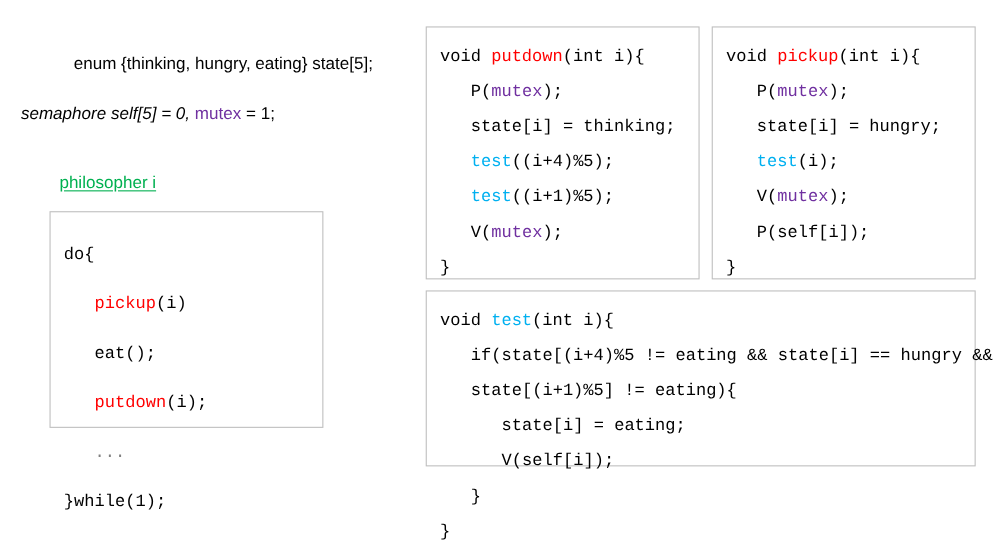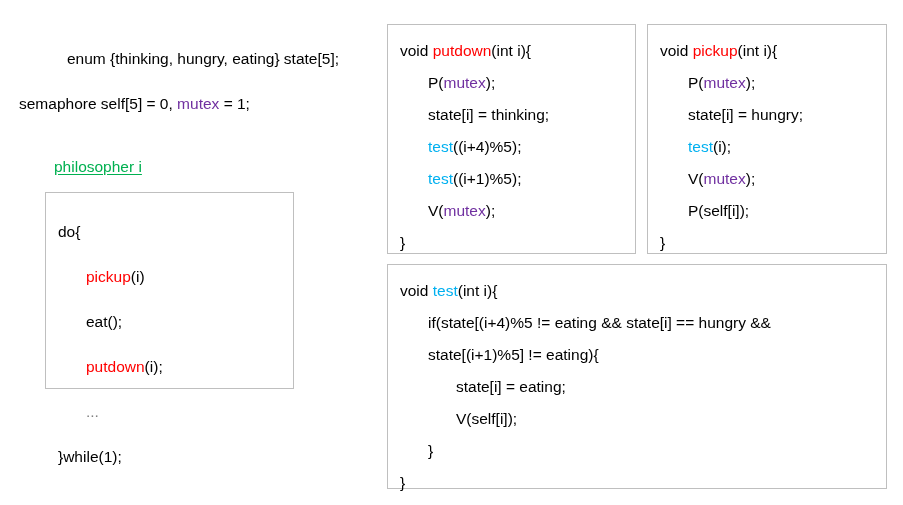--- a/index.html
+++ b/index.html
@@ -44,47 +44,47 @@
   
   .box {
     position: absolute;
     box-sizing: border-box;
     border: 1px solid #bfbfbf;
     background: #ffffff;
   }
   .box-philosopher { left: 45px;  top: 192px; width: 249px; height: 197px; }
   .box-putdown     { left: 387px; top: 24px;  width: 249px; height: 230px; }
   .box-pickup      { left: 647px; top: 24px;  width: 240px; height: 230px; padding-left: 42px; }
-  .box-test        { left: 387px; top: 264px; width: 500px; height: 225px; }
+  .box-test        { left: 387px; top: 264px; width: 500px; height: 160px; }
 
   .code {
     position: absolute;
     left: 0; top: 0;
     padding: 10px 0 0 12px;
-    font-family: Liberation Sans, sans-serif;
+    font-family: Liberation Mono, monospace;
     font-size: 15.5px;
     white-space: pre;
   }
   .line {
     height: 32px;
     line-height: 32px;
     white-space: pre;
   }
   .box-philosopher .line { height: 33px; line-height: 33px; margin-top: 12px; }
 
   .ind1 { padding-left: 28px; }
   .ind2 { padding-left: 56px; }
 </style>
 </head>
 <body>
 
 <div class="slide">
 
   <div class="decl decl-1"><span style="color: rgb(0, 0, 0);">enum {thinking, hungry, eating} state[5];</span></div>
-  <div class="decl decl-2"><span style="color: rgb(0, 0, 0);">semaphore self[5] = 0, </span><span style="color: rgb(112, 48, 160);">mutex</span><span style="color: rgb(0, 0, 0);"> = 1;</span></div>
+  <div class="decl decl-2"><span style="color: rgb(0, 0, 0); font-style: italic;">semaphore self[5] = 0, </span><span style="color: rgb(112, 48, 160);">mutex</span><span style="color: rgb(0, 0, 0);"> = 1;</span></div>
 
   <div class="caption">philosopher i</div>
 
   <div class="box box-philosopher">
     <div class="code"><div class="line"><span style="color: rgb(0, 0, 0);">do{</span></div><div class="line ind1"><span style="color: rgb(255, 0, 0);">pickup</span><span style="color: rgb(0, 0, 0);">(i)</span></div><div class="line ind1"><span style="color: rgb(0, 0, 0);">eat();</span></div><div class="line ind1"><span style="color: rgb(255, 0, 0);">putdown</span><span style="color: rgb(0, 0, 0);">(i);</span></div><div class="line ind1"><span style="color: rgb(128, 128, 128);">...</span></div><div class="line"><span style="color: rgb(0, 0, 0);">}while(1);</span></div></div>
   </div>
 
   <div class="box box-putdown">
     <div class="code"><div class="line"><span style="color: rgb(0, 0, 0);">void </span><span style="color: rgb(255, 0, 0);">putdown</span><span style="color: rgb(0, 0, 0);">(int i){</span></div><div class="line ind1"><span style="color: rgb(0, 0, 0);">P(</span><span style="color: rgb(112, 48, 160);">mutex</span><span style="color: rgb(0, 0, 0);">);</span></div><div class="line ind1"><span style="color: rgb(0, 0, 0);">state[i] = thinking;</span></div><div class="line ind1"><span style="color: rgb(0, 176, 240);">test</span><span style="color: rgb(0, 0, 0);">((i+4)%5);</span></div><div class="line ind1"><span style="color: rgb(0, 176, 240);">test</span><span style="color: rgb(0, 0, 0);">((i+1)%5);</span></div><div class="line ind1"><span style="color: rgb(0, 0, 0);">V(</span><span style="color: rgb(112, 48, 160);">mutex</span><span style="color: rgb(0, 0, 0);">);</span></div><div class="line"><span style="color: rgb(0, 0, 0);">}</span></div></div>
   </div>

